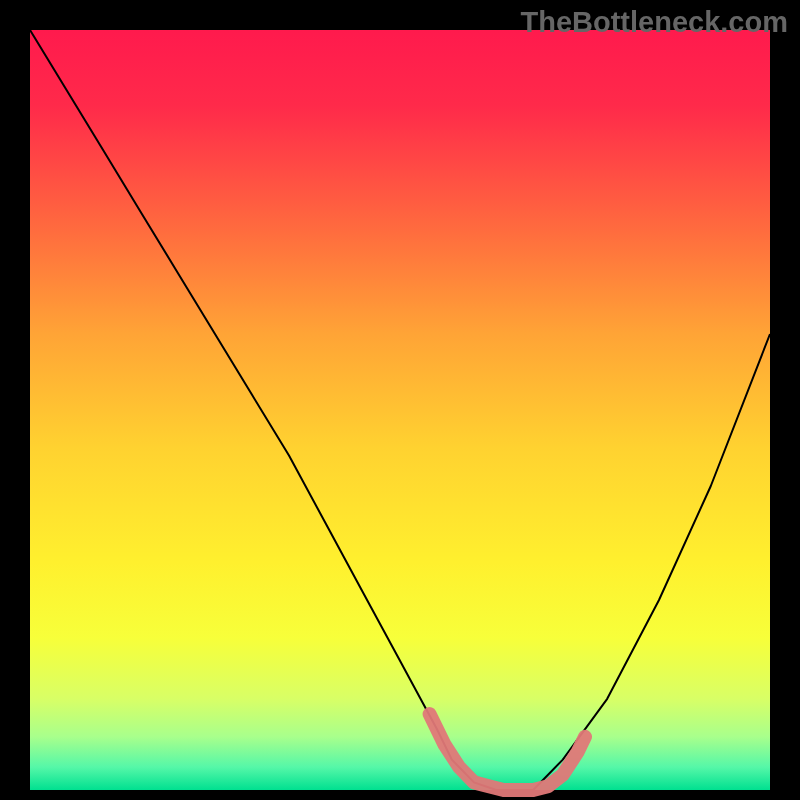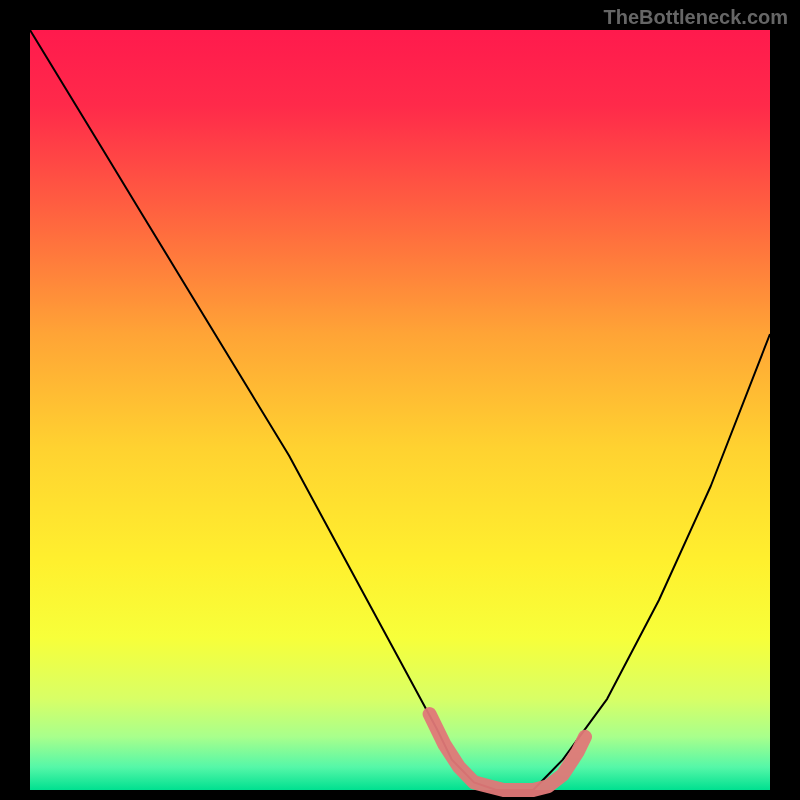--- a/index.html
+++ b/index.html
@@ -16,21 +16,21 @@
     top: 0;
     left: 0;
     width: 800px;
     height: 800px;
   }
   .watermark {
     position: absolute;
     top: 6px;
     right: 12px;
     font-family: Arial, Helvetica, sans-serif;
-    font-size: 20px;
+    font-size: 29px;
     font-weight: bold;
     color: #666;
     z-index: 10;
   }
 </style>
 </head>
 <body>
 
 <div class="chart-container">
   <svg id="chart-svg" width="800" height="800">

